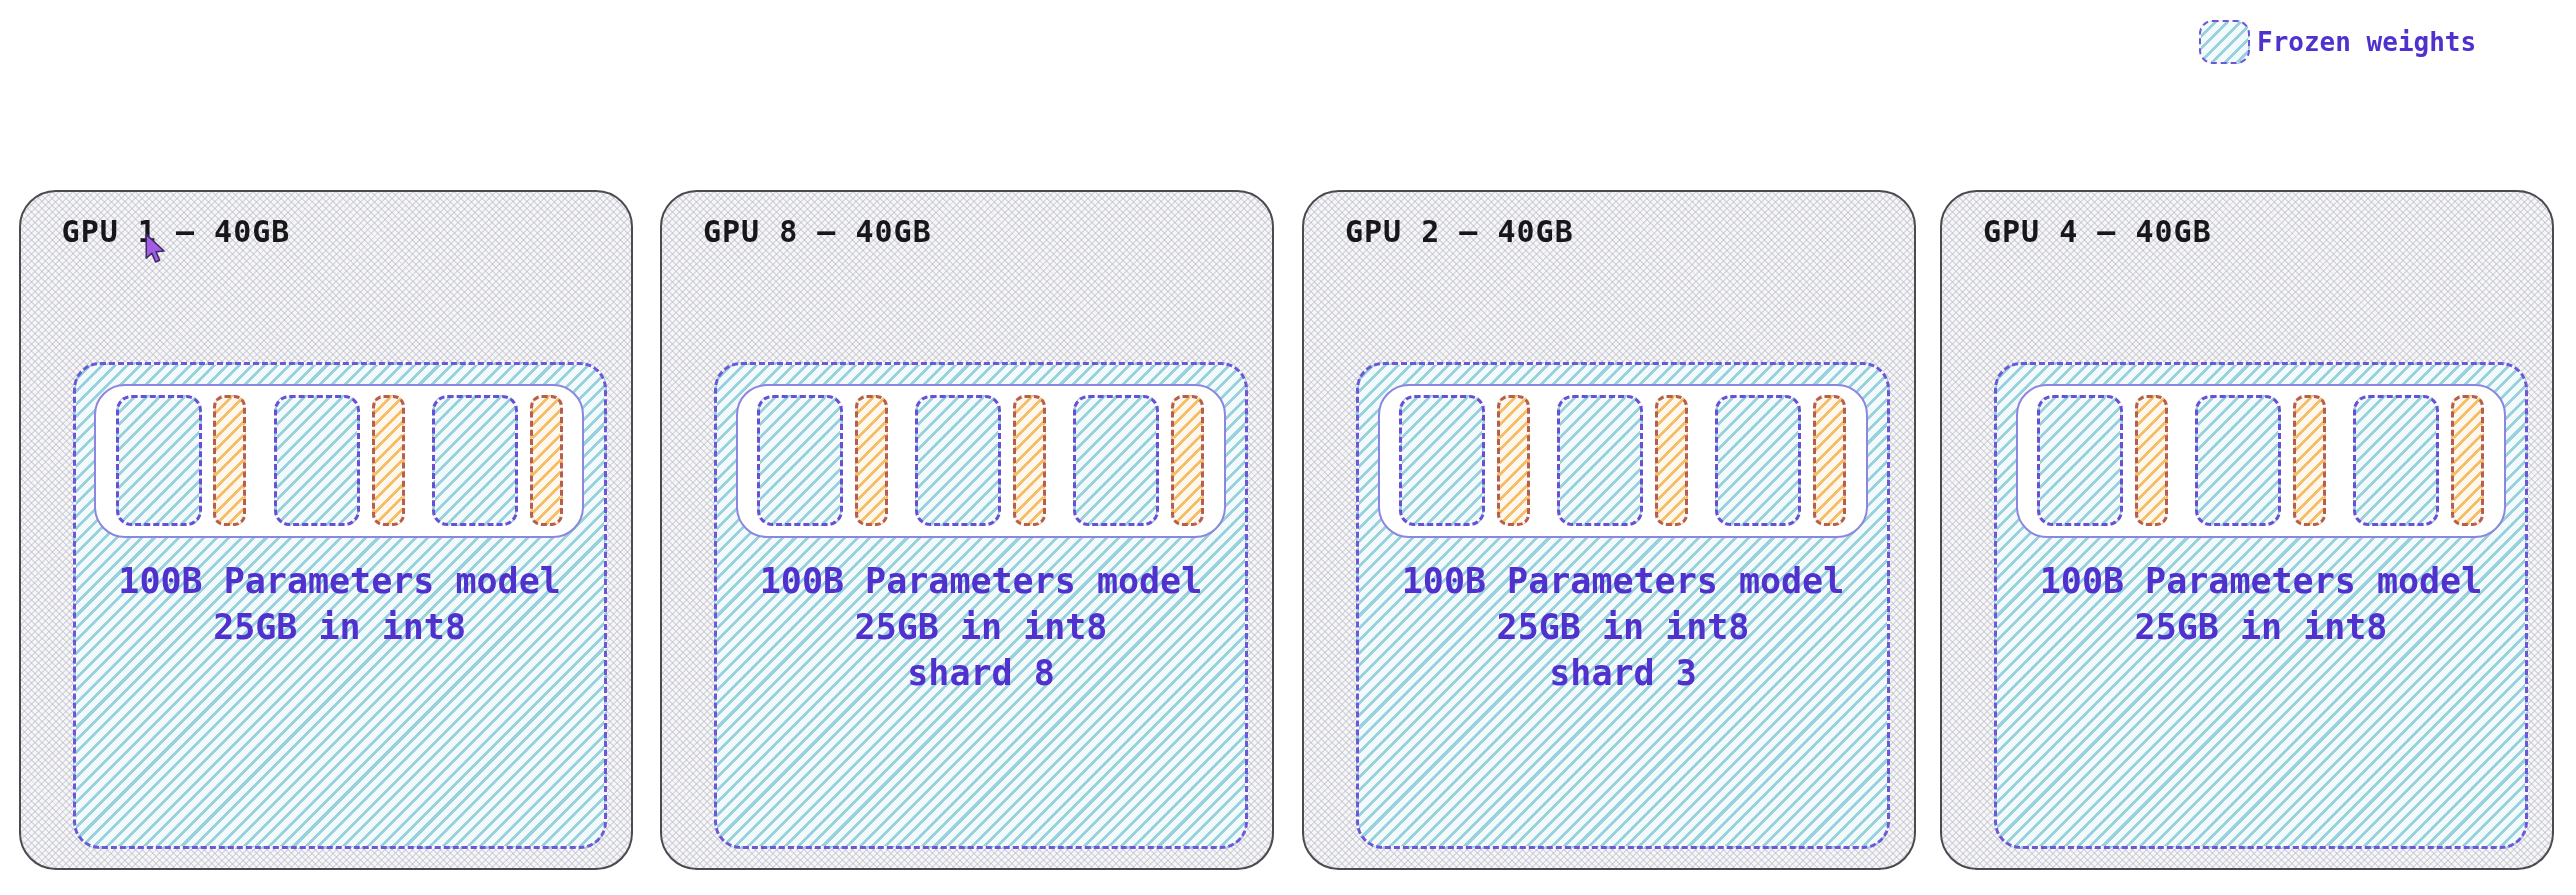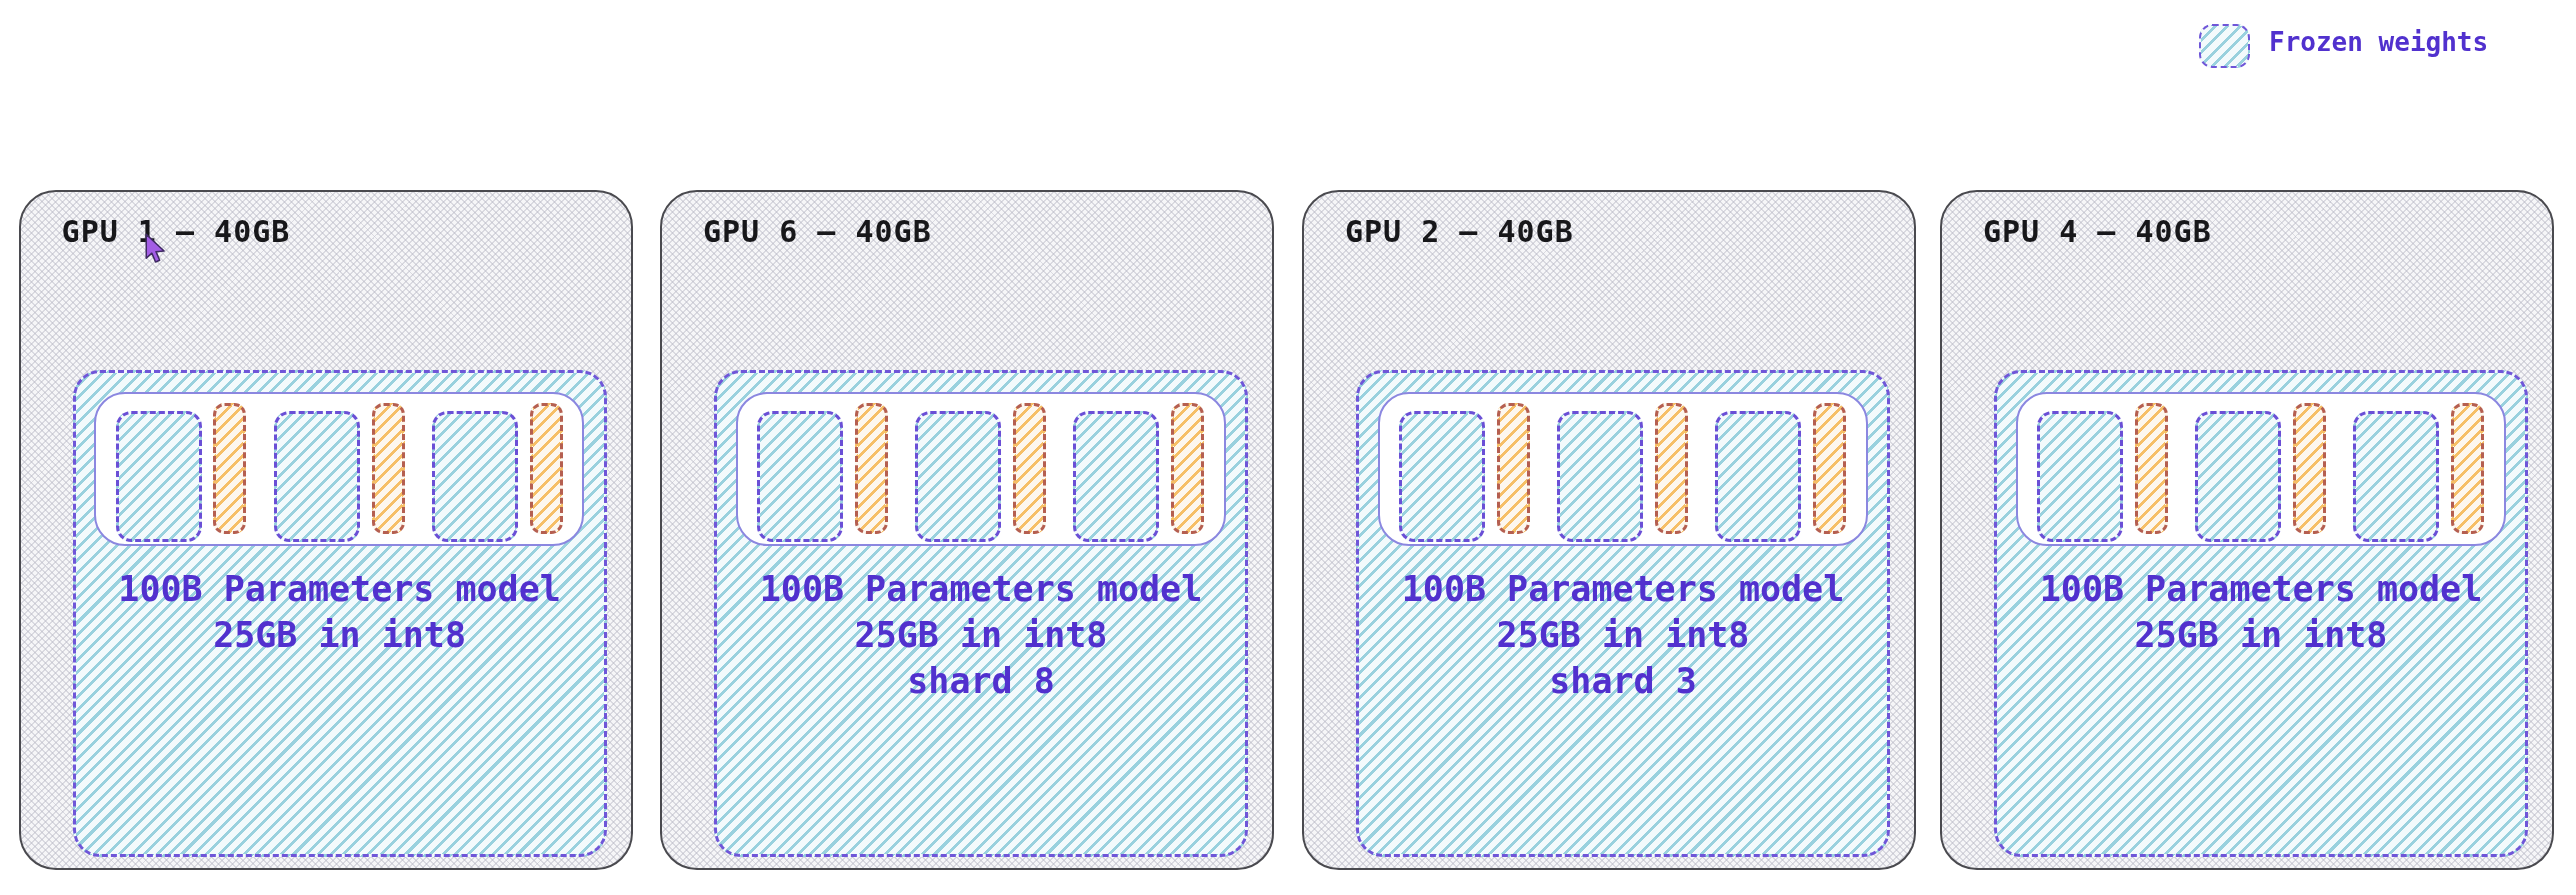--- a/index.html
+++ b/index.html
@@ -21,29 +21,28 @@
 
   
   .checker{
     background:
       repeating-linear-gradient(45deg, rgba(183,183,196,.45) 0 1.4px, transparent 1.4px 4.9px),
       repeating-linear-gradient(-45deg, rgba(183,183,196,.45) 0 1.4px, transparent 1.4px 4.9px),
       #f6f6f8;
   }
   .hatch-blue{
     background:repeating-linear-gradient(135deg, var(--teal-line) 0 2.9px, var(--teal-bg) 2.9px 8.8px);
-    margin-top:8px;
   }
   .hatch-orange{
     background:repeating-linear-gradient(135deg, var(--orange-line) 0 2.9px, var(--orange-bg) 2.9px 8.8px);
   }
 
   
   .legend{position:absolute;left:2199px;top:19.5px;display:flex;flex-direction:column;gap:22.5px;}
-  .legend-row{display:flex;align-items:center;gap:19px;height:45px;}
+  .legend-row{display:flex;align-items:center;gap:7px;height:45px;}
   .swatch{width:51px;height:44px;border-radius:13.7px;border:2.9px dashed var(--purple-dash);}
   .swatch.trainable{border-color:#c0503c;}
   .legend-label{font-size:26px;font-weight:600;color:var(--purple-text);white-space:nowrap;}
 
   
   .gpu-card{
     position:absolute;top:190px;width:614px;height:680px;
     border:2.4px solid var(--card-border);border-radius:37px;
   }
   .gpu-card.c1{left:18.6px;} .gpu-card.c2{left:660px;} .gpu-card.c3{left:1302px;} .gpu-card.c4{left:1940px;}
@@ -101,21 +100,21 @@
         </div>
       </div>
       <div class="shard-caption">
         <div>100B Parameters model</div>
         <div>25GB in int8</div>
       </div>
     </div>
   </div>
 
   <div class="gpu-card c2 checker">
-    <div class="gpu-label">GPU 6 – 40GB</div>
+    <div class="gpu-label">GPU 8 – 40GB</div>
     <div class="shard-box hatch-blue">
       <div class="weights-pill">
         <div class="weight-pair">
           <div class="w-frozen hatch-blue"></div>
           <div class="w-trainable hatch-orange"></div>
         </div>
         <div class="weight-pair">
           <div class="w-frozen hatch-blue"></div>
           <div class="w-trainable hatch-orange"></div>
         </div>

